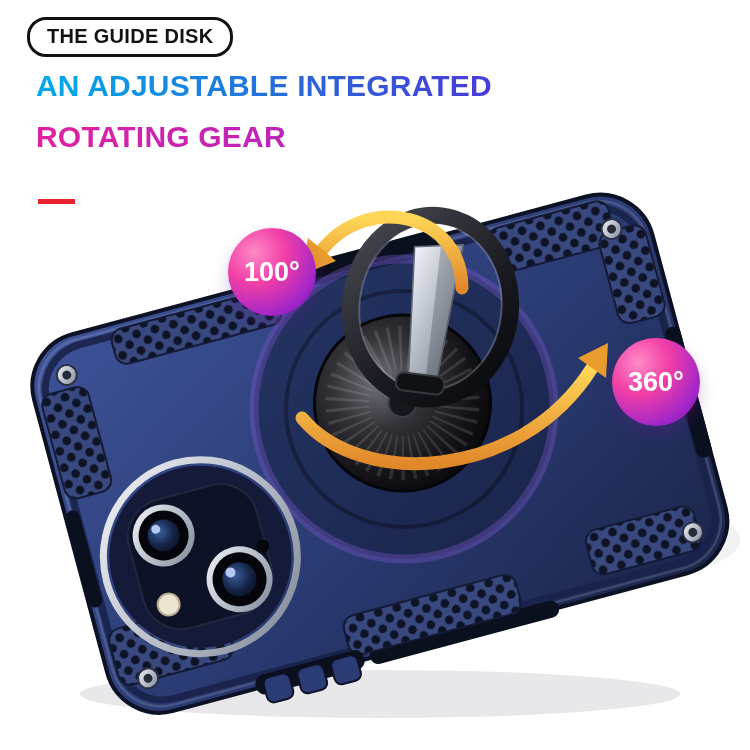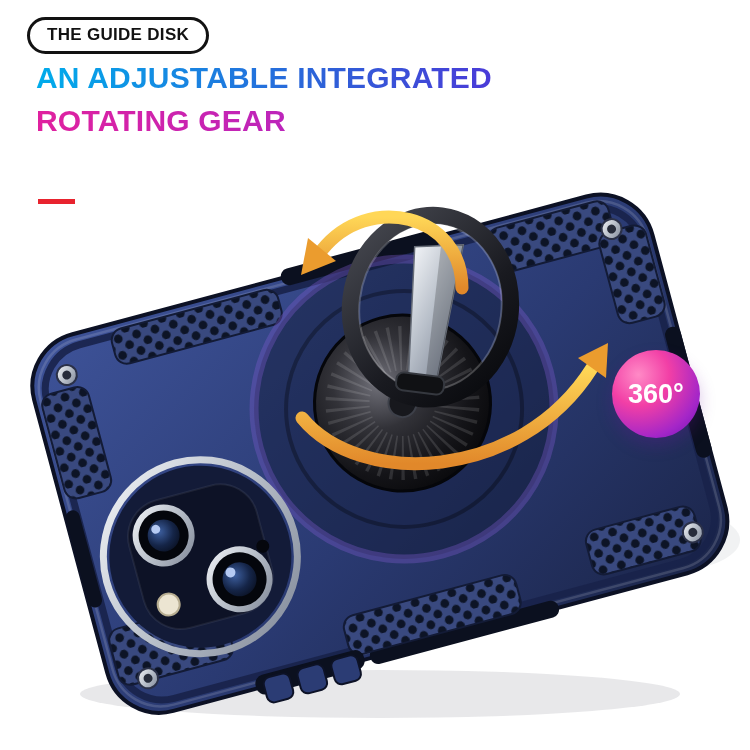--- a/index.html
+++ b/index.html
@@ -5,44 +5,44 @@
   * { margin:0; padding:0; box-sizing:border-box; }
   html,body { width:750px; height:750px; }
   body { background:#ffffff; font-family:"Liberation Sans", sans-serif; }
   .stage { position:relative; width:750px; height:750px; background:#fff; overflow:hidden; }
 
   .guide-pill {
     position:absolute; left:27px; top:17px;
     border:3px solid #121212; border-radius:19px;
     padding:5px 17px 6px; background:#fff;
   }
-  .guide-pill-text { font-size:17px; font-weight:bold; color:#121212; letter-spacing:.3px; }
+  .guide-pill-text { font-size:20px; font-weight:bold; color:#121212; letter-spacing:.3px; }
 
   .headline { position:absolute; left:36px; top:56px; font-weight:bold; font-size:30px; line-height:43px; letter-spacing:.2px; }
-  .hl { width:max-content; color:#8a2fd0; }
+  .hl { width:max-content; color:#8a2fd0;margin-top:8px; }
   @supports ((-webkit-background-clip:text) or (background-clip:text)) {
     .hl { -webkit-background-clip:text; background-clip:text; color:transparent; }
     .hl1 { background-image:linear-gradient(90deg,#00aceb 0%,#2f5fd8 65%,#4a3bd8 100%); }
     .hl2 { background-image:linear-gradient(90deg,#ef2faa 0%,#a62cc8 55%,#6a34dd 100%); }
     .hl3 { background-image:linear-gradient(90deg,#e0219f 0%,#bc25bb 100%); }
   }
 
   .accent-dash { position:absolute; left:38px; top:199px; width:37px; height:5px; background:#e8232e; }
 
   .product-art { position:absolute; left:0; top:0; }
 
   .callout {
     position:absolute; width:88px; height:88px; border-radius:50%;
     display:flex; align-items:center; justify-content:center;
     background:radial-gradient(circle at 30% 28%, #ff8ac6 0%, #f23fa6 35%, #a426c8 72%, #6a10b4 100%);
     box-shadow:0 8px 16px rgba(110,25,160,.25);
   }
   .callout span { color:#fff; font-size:27px; font-weight:bold; }
   .callout-left  { left:228px; top:228px; }
-  .callout-right { left:612px; top:350px;align-items:center; }
+  .callout-right { left:612px; top:338px;align-items:center; }
 </style>
 </head>
 <body>
 
 <div class="stage">
 
   <div class="guide-pill">
     <span class="guide-pill-text">THE GUIDE DISK</span>
   </div>
 
@@ -186,17 +186,20 @@
     <g>
       <path d="M 462 288 C 462 214 368 192 322 250" fill="none" stroke="url(#goldGrad)" stroke-width="13" stroke-linecap="round"></path>
       <polygon points="301,275 308,238 336,261" fill="#eb9c2e"></polygon>
     </g>
     <g>
       <path d="M 302 418 C 360 488 520 482 592 368" fill="none" stroke="url(#goldGrad)" stroke-width="13" stroke-linecap="round"></path>
       <polygon points="608,343 606,378 578,358" fill="#eb9c2e"></polygon>
     </g>
   </svg>
 
+  <div class="callout callout-left">
+    <span>100°</span>
+  </div>
   <div class="callout callout-right">
     <span>360°</span>
   </div>
 
 </div>
 
 </body></html>

